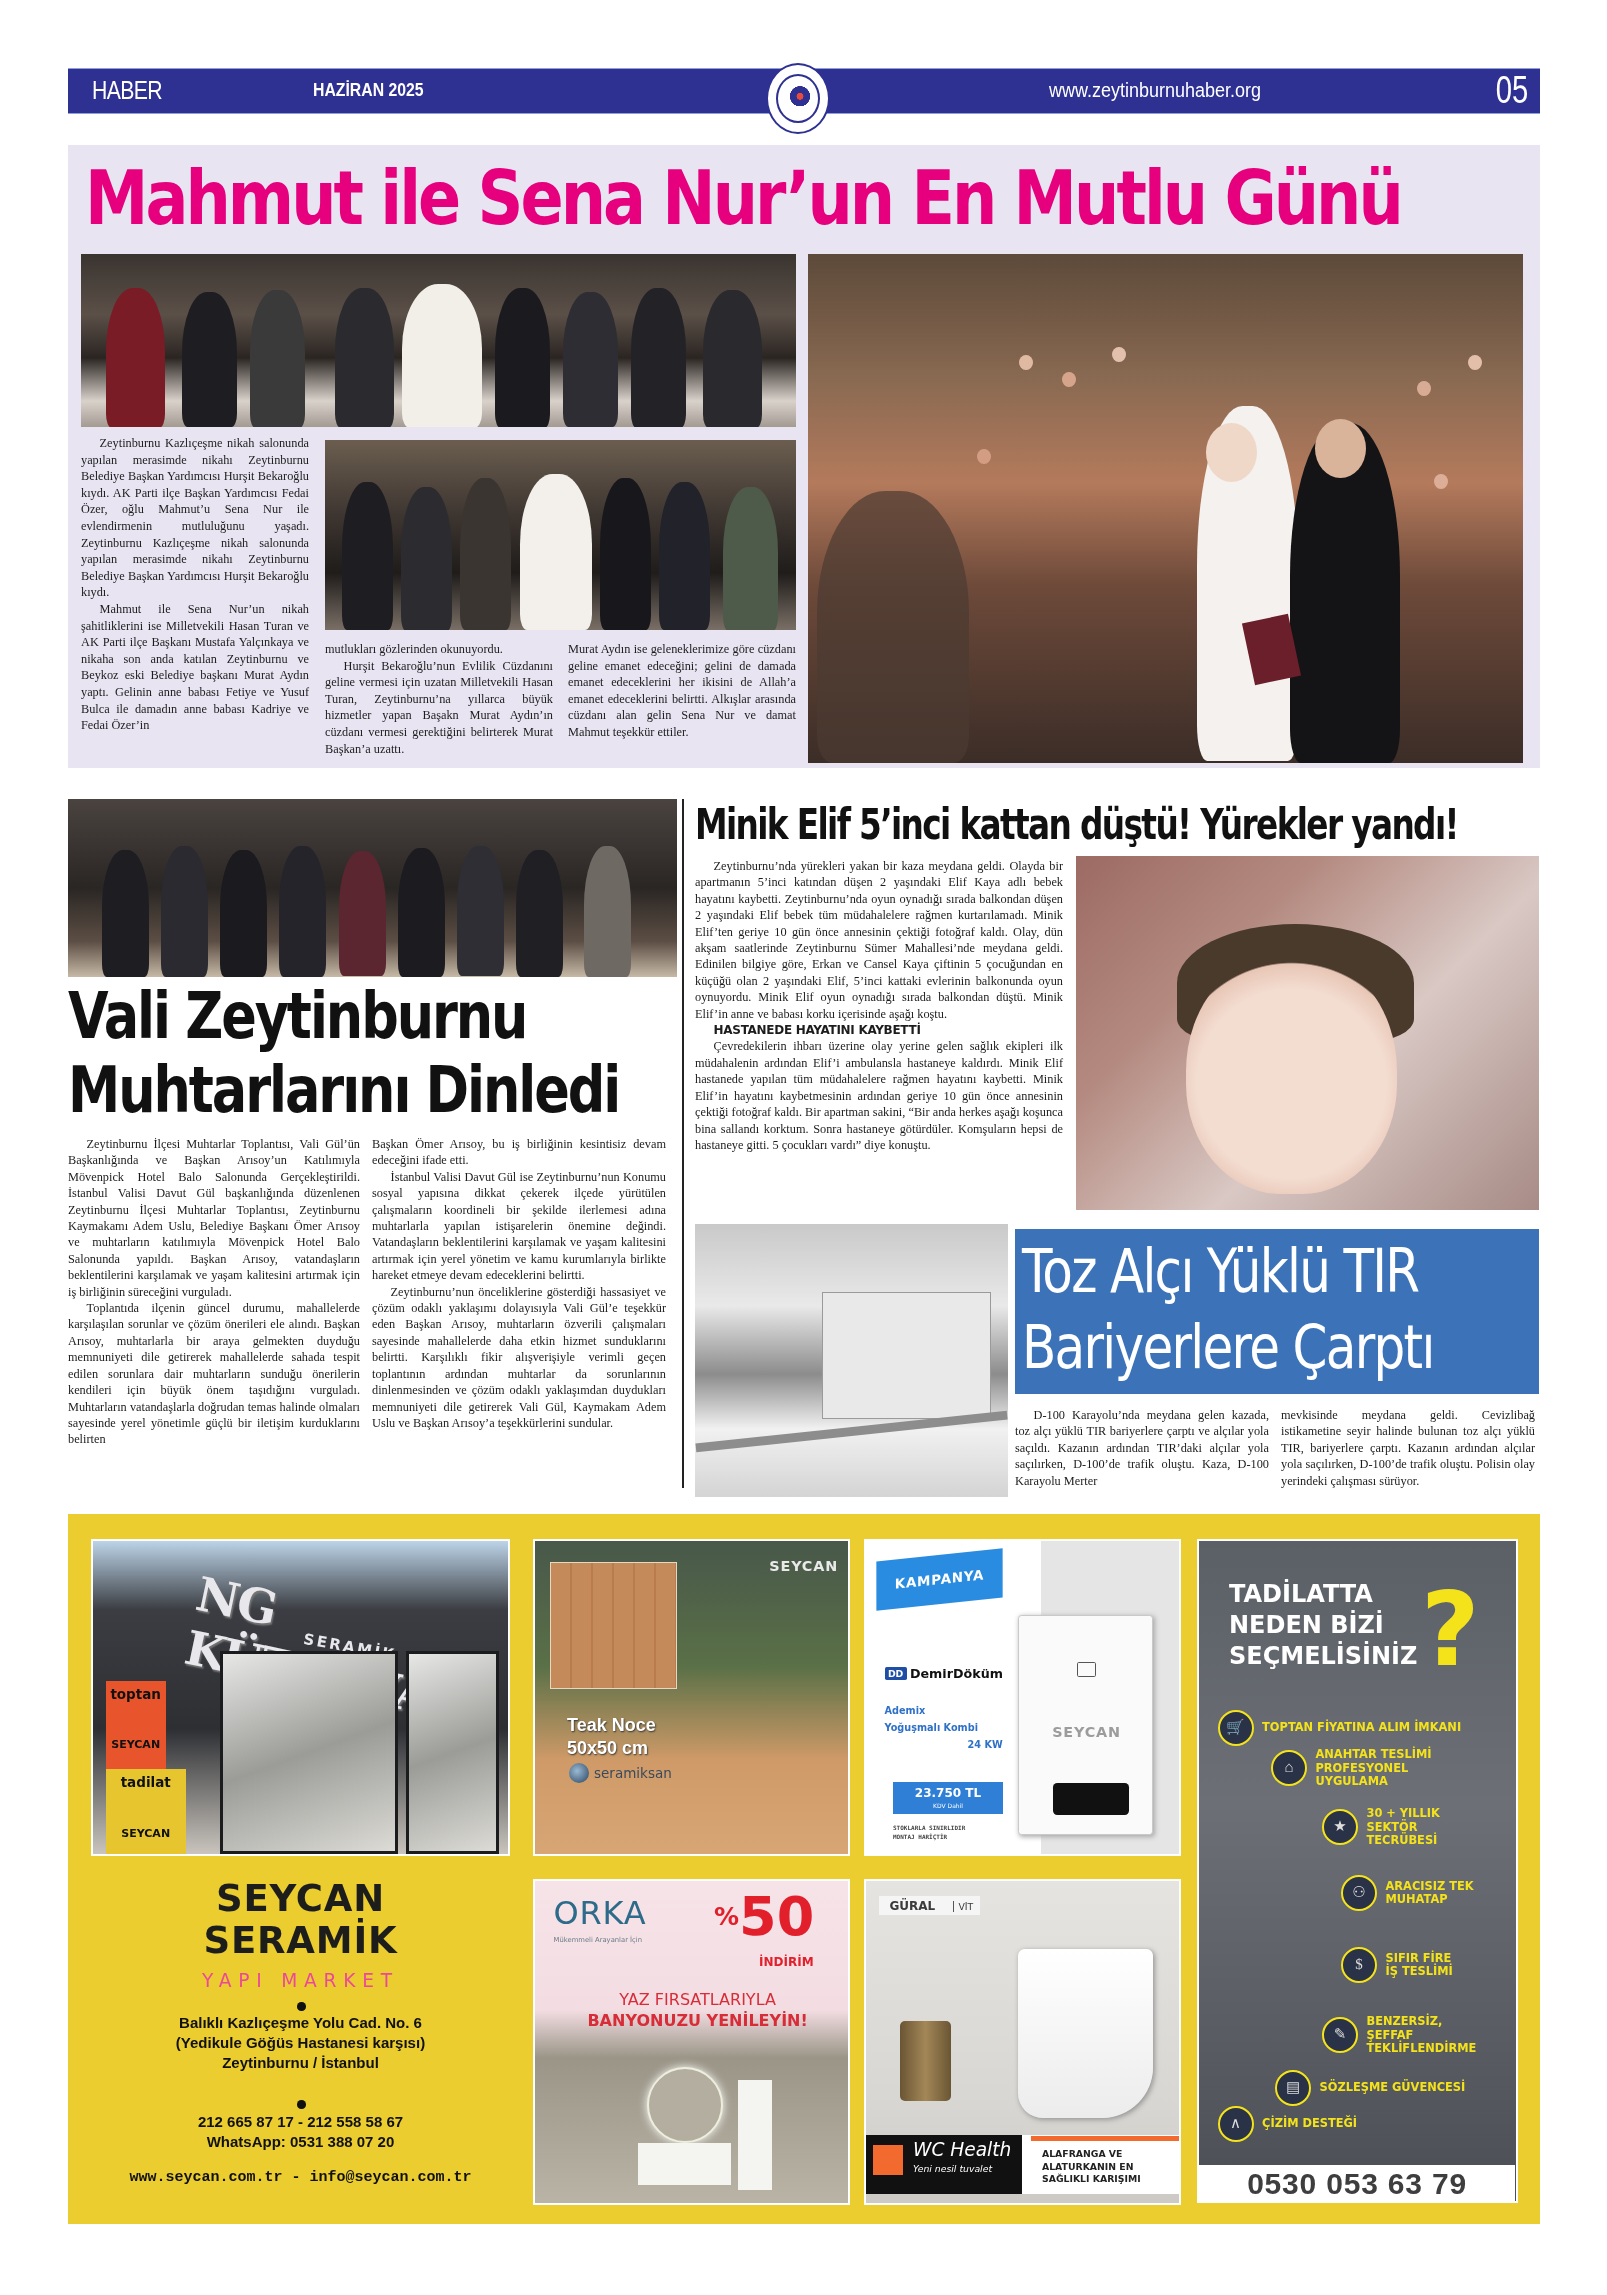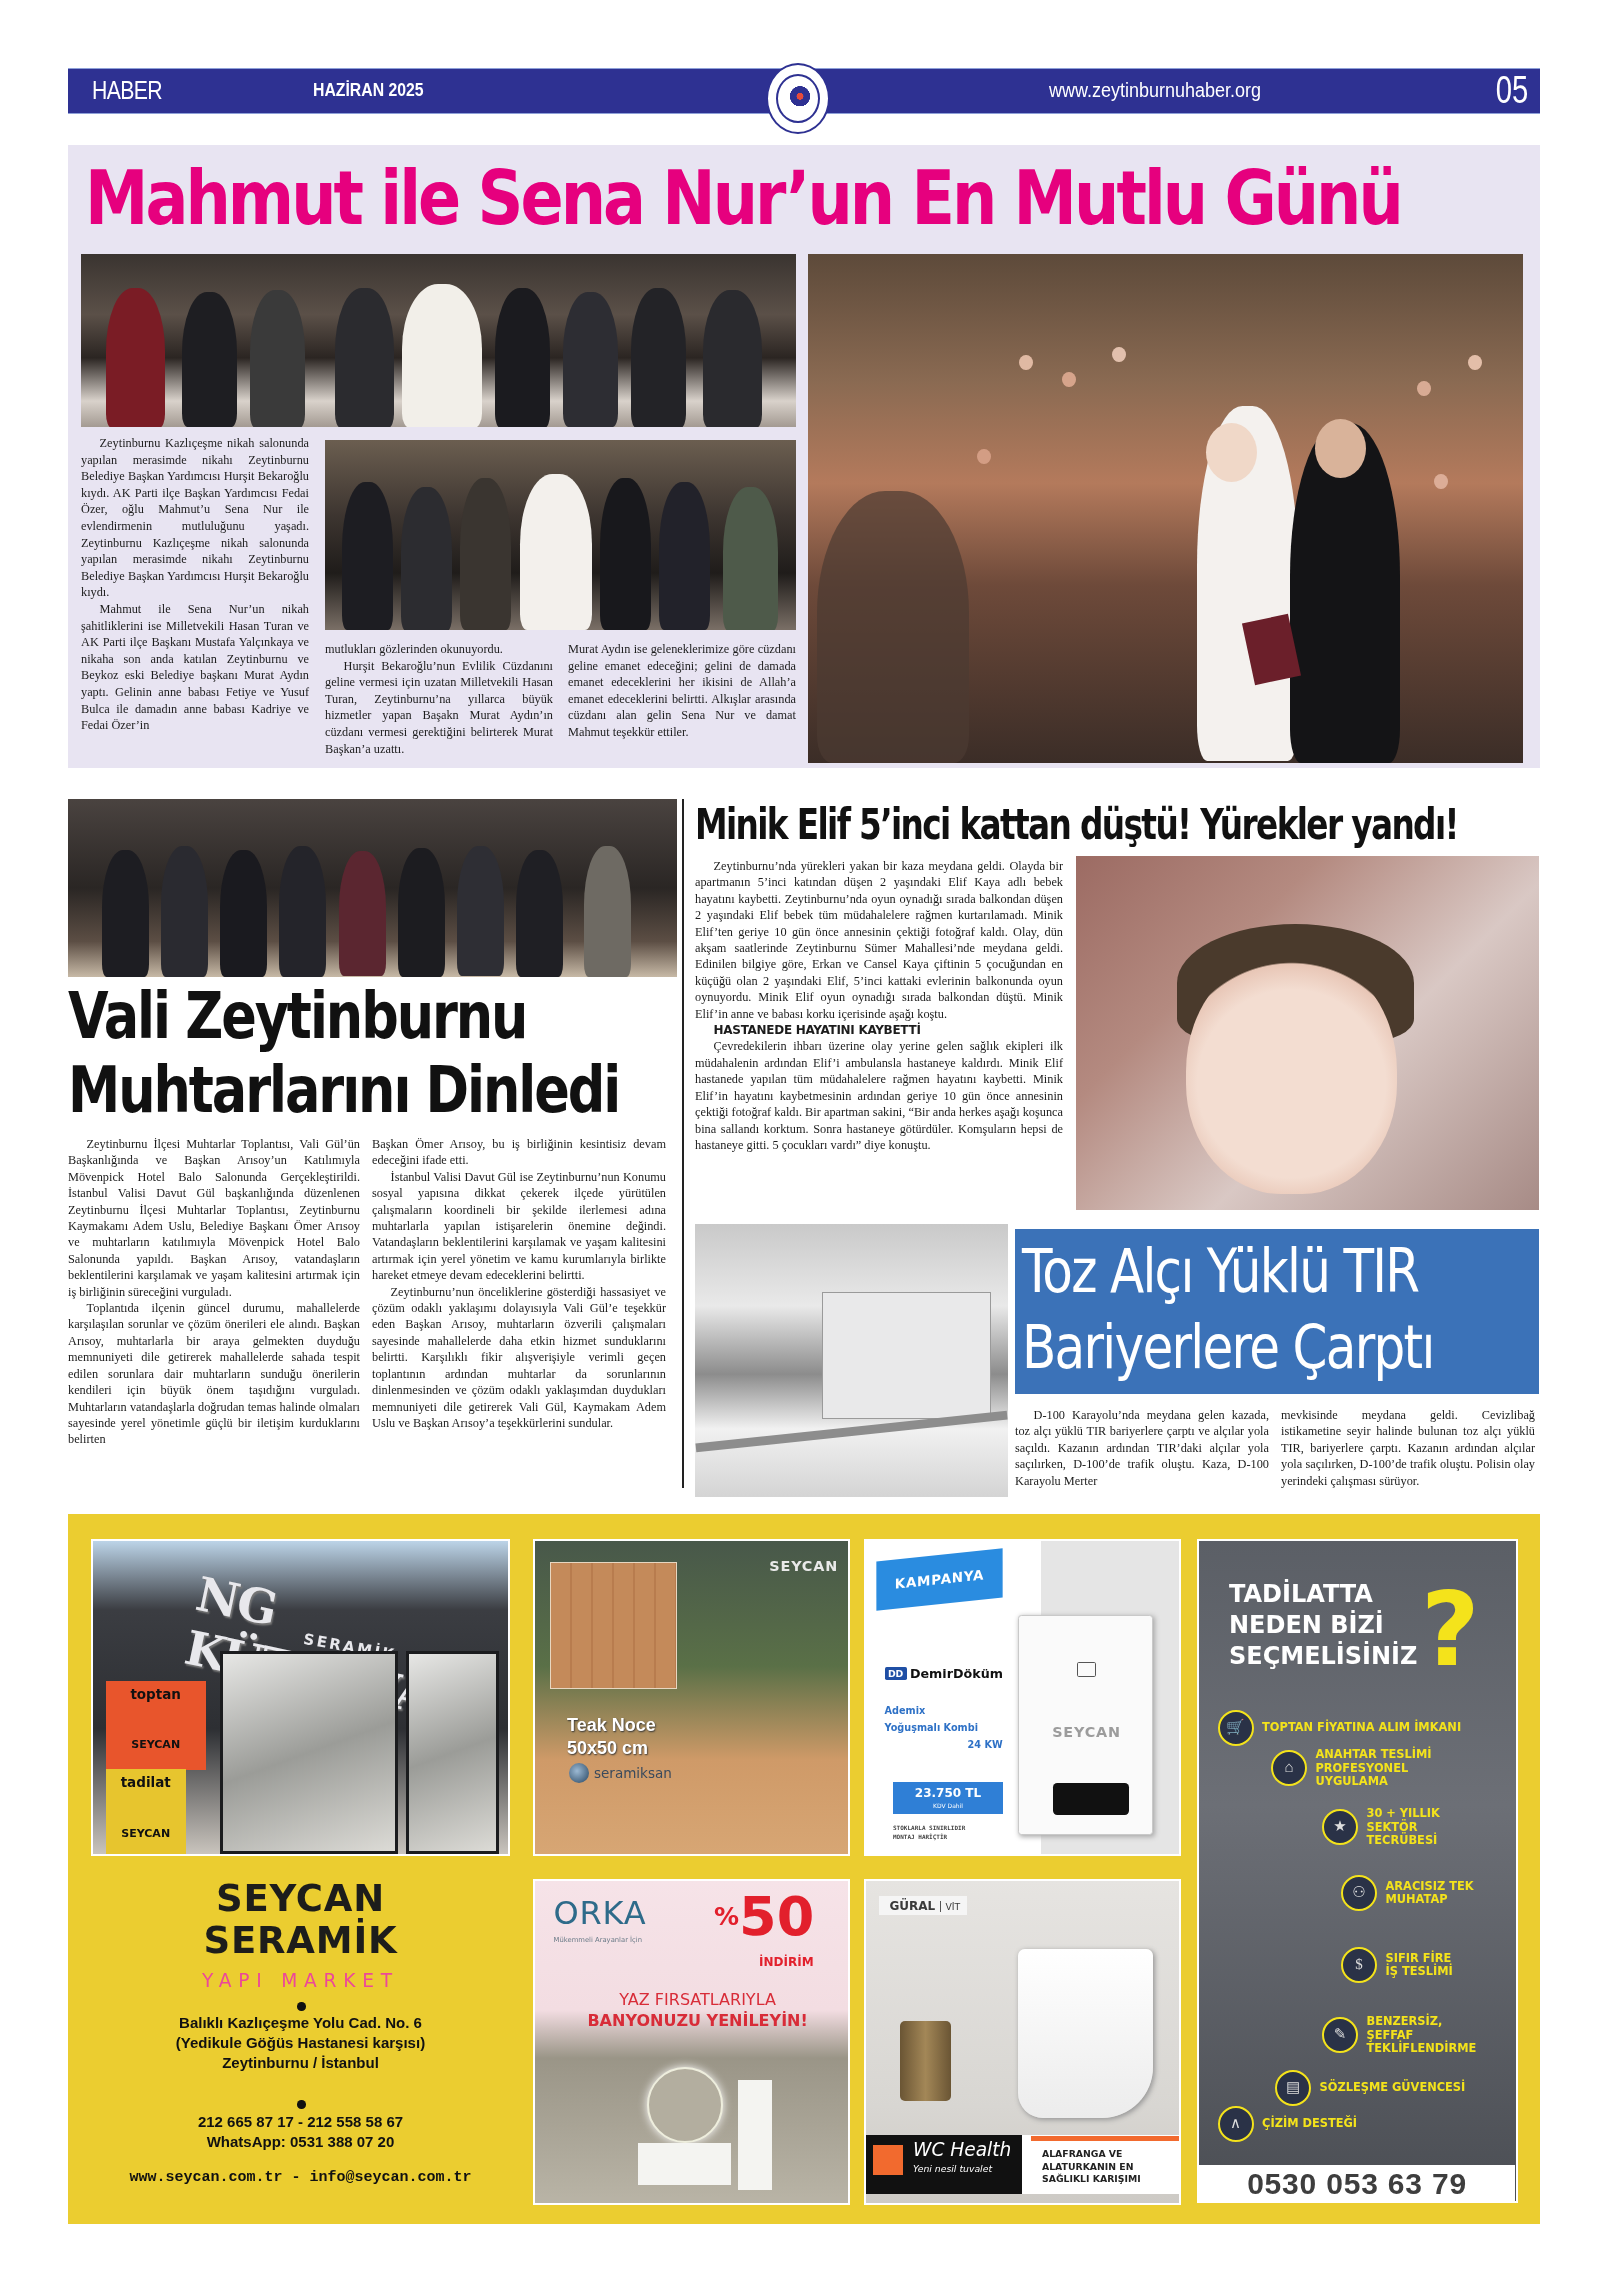--- a/index.html
+++ b/index.html
@@ -56,21 +56,21 @@
   .c7 { left: 1015px; top: 1407px; width: 254px; font-size: 12.3px; line-height: 16.4px; }
   .c8 { left: 1281px; top: 1407px; width: 254px; font-size: 12.3px; line-height: 16.4px; }
 
   
   .ad-area { left: 68px; top: 1514px; width: 1472px; height: 710px; background: #ebcd30; }
   .ad-panel { position: absolute; border: 2.5px solid #ffffff; overflow: hidden; }
   .ad-store { left: 91px; top: 1539px; width: 419px; height: 317px; background: linear-gradient(180deg, #bcd4e8 0%, #3b3d42 22%, #2d2f33 60%, #c9c4bd 100%); }
   .store-sign { position: absolute; left: 110px; top: 25px; font-family: "DejaVu Serif", serif; font-weight: bold; font-size: 47px; color: #e8e8ec; letter-spacing: -1.7px; transform: rotate(12deg); transform-origin: left top; text-shadow: 1.7px 1.7px 1.7px #777; }
   .store-sub { position: absolute; left: 210px; top: 97px; font-family: "DejaVu Sans", sans-serif; font-size: 15px; color: #e8e8ec; letter-spacing: 2.5px; font-weight: bold; transform: rotate(10deg); }
   .store-window { position: absolute; top: 110px; height: 203px; background: linear-gradient(160deg, #e7e7e5 0%, #9b9c98 50%, #dcdbd6 100%); border: 3.4px solid #1b1c1e; }
-  .store-poster-top { position: absolute; left: 12.7px; top: 140px; width: 100px; height: 89px; background: #e8552c; }
+  .store-poster-top { position: absolute; left: 12.7px; top: 140px; width: 60px; height: 89px; background: #e8552c; }
   .store-poster-bot { position: absolute; left: 12.7px; top: 228px; width: 80px; height: 85px; background: #e7c52e; }
   .poster-text { font-family: "DejaVu Sans", sans-serif; font-size: 13.5px; color: #111; text-align: center; font-weight: bold; padding-top: 5px; }
   .poster-brand { font-family: "DejaVu Sans", sans-serif; font-size: 11px; color: #111; text-align: center; font-weight: bold; margin-top: 42px; }
 
   .ad-seycan { left: 91px; top: 1873px; width: 419px; height: 338px; font-family: "Liberation Sans", sans-serif; color: #111; text-align: center; }
   .sey-logo { position: absolute; left: 0; width: 419px; top: 5px; font-family: "DejaVu Sans", sans-serif; font-weight: bold; font-size: 37px; line-height: 42px; letter-spacing: 0.8px; color: #1d1d1b; }
   .sey-sub { position: absolute; left: 0; width: 419px; top: 97px; font-family: "DejaVu Sans", sans-serif; font-size: 18.6px; letter-spacing: 6.8px; color: #ec4899; }
   .sey-dot { position: absolute; left: 206px; width: 8.5px; height: 8.5px; border-radius: 50%; background: #111; }
   .sey-addr { position: absolute; left: 0; width: 419px; top: 140px; font-weight: bold; font-size: 15px; line-height: 20px; }
   .sey-phone { position: absolute; left: 0; width: 419px; top: 239px; font-weight: bold; font-size: 15px; line-height: 20px; }
@@ -112,21 +112,21 @@
   .orka-disc-lbl { position: absolute; left: 224px; top: 74px; font-family: "DejaVu Sans", sans-serif; font-weight: bold; color: #e2202c; font-size: 12px; }
   .orka-pct { font-size: 25px; vertical-align: top; }
   .orka-head { position: absolute; left: 18.6px; top: 108px; width: 288px; font-family: "DejaVu Sans", sans-serif; color: #d82c38; font-size: 16px; line-height: 21px; text-align: center; }
   .orka-head b { display: block; }
   .orka-mirror { position: absolute; left: 112px; top: 186px; width: 76px; height: 76px; border-radius: 50%; border: 2.5px solid #eeeedd; background: #b3ae9f; box-shadow: 0 0 10px #fff; }
   .orka-cab { position: absolute; left: 103px; top: 262px; width: 93px; height: 42px; background: #f4f4f1; }
   .orka-col { position: absolute; left: 203px; top: 199px; width: 34px; height: 110px; background: #f4f4f1; }
 
   .ad-gural { left: 864px; top: 1879px; width: 317px; height: 326px; background: linear-gradient(180deg, #e6e4e1 0%, #d8d6d2 70%, #cdcac5 100%); }
   .gural-logo { position: absolute; left: 12.7px; top: 15px; padding: 2.5px 6.8px; background: #f5f5f5; font-family: "DejaVu Sans", sans-serif; font-weight: bold; color: #3a3a3a; font-size: 12px; }
-  .gural-logo span { font-weight: normal; font-size: 9.3px; border-left: 0.8px solid #555; padding-left: 4.2px; margin-left: 1px; }
+  .gural-logo span { font-weight: normal; font-size: 9.3px; border-left: 0.8px solid #555; padding-left: 4.2px; margin-left: 14px; }
   .wc-bowl { position: absolute; left: 152px; top: 68px; width: 135px; height: 169px; background: linear-gradient(180deg, #ffffff 0%, #ececec 100%); border-radius: 6.8px 6.8px 51px 25px; box-shadow: 1.7px 1.7px 5px #999; }
   .wc-bin { position: absolute; left: 34px; top: 140px; width: 51px; height: 80px; background: linear-gradient(90deg, #6a5534, #a38757, #6a5534); border-radius: 5px; }
   .wc-bar { position: absolute; left: 0; top: 254px; width: 313px; height: 59px; background: #ffffff; }
   .wc-black { position: absolute; left: 0; top: 254px; width: 156px; height: 59px; background: #111; }
   .wc-sq { position: absolute; left: 6.8px; top: 264px; width: 30px; height: 30px; background: #f26a2e; }
   .wc-title { position: absolute; left: 47px; top: 257px; font-family: "DejaVu Sans", sans-serif; font-style: italic; color: #fff; font-size: 18.6px; line-height: 24px; }
   .wc-sub { position: absolute; left: 47px; top: 282px; font-family: "DejaVu Sans", sans-serif; font-style: italic; color: #fff; font-size: 9.3px; }
   .wc-orange-line { position: absolute; left: 165px; top: 255px; width: 148px; height: 5px; background: #f26a2e; }
   .wc-tag { position: absolute; left: 176px; top: 267px; font-family: "DejaVu Sans", sans-serif; font-weight: bold; color: #222; font-size: 9.3px; line-height: 12.7px; white-space: pre-line; }
 </style>

